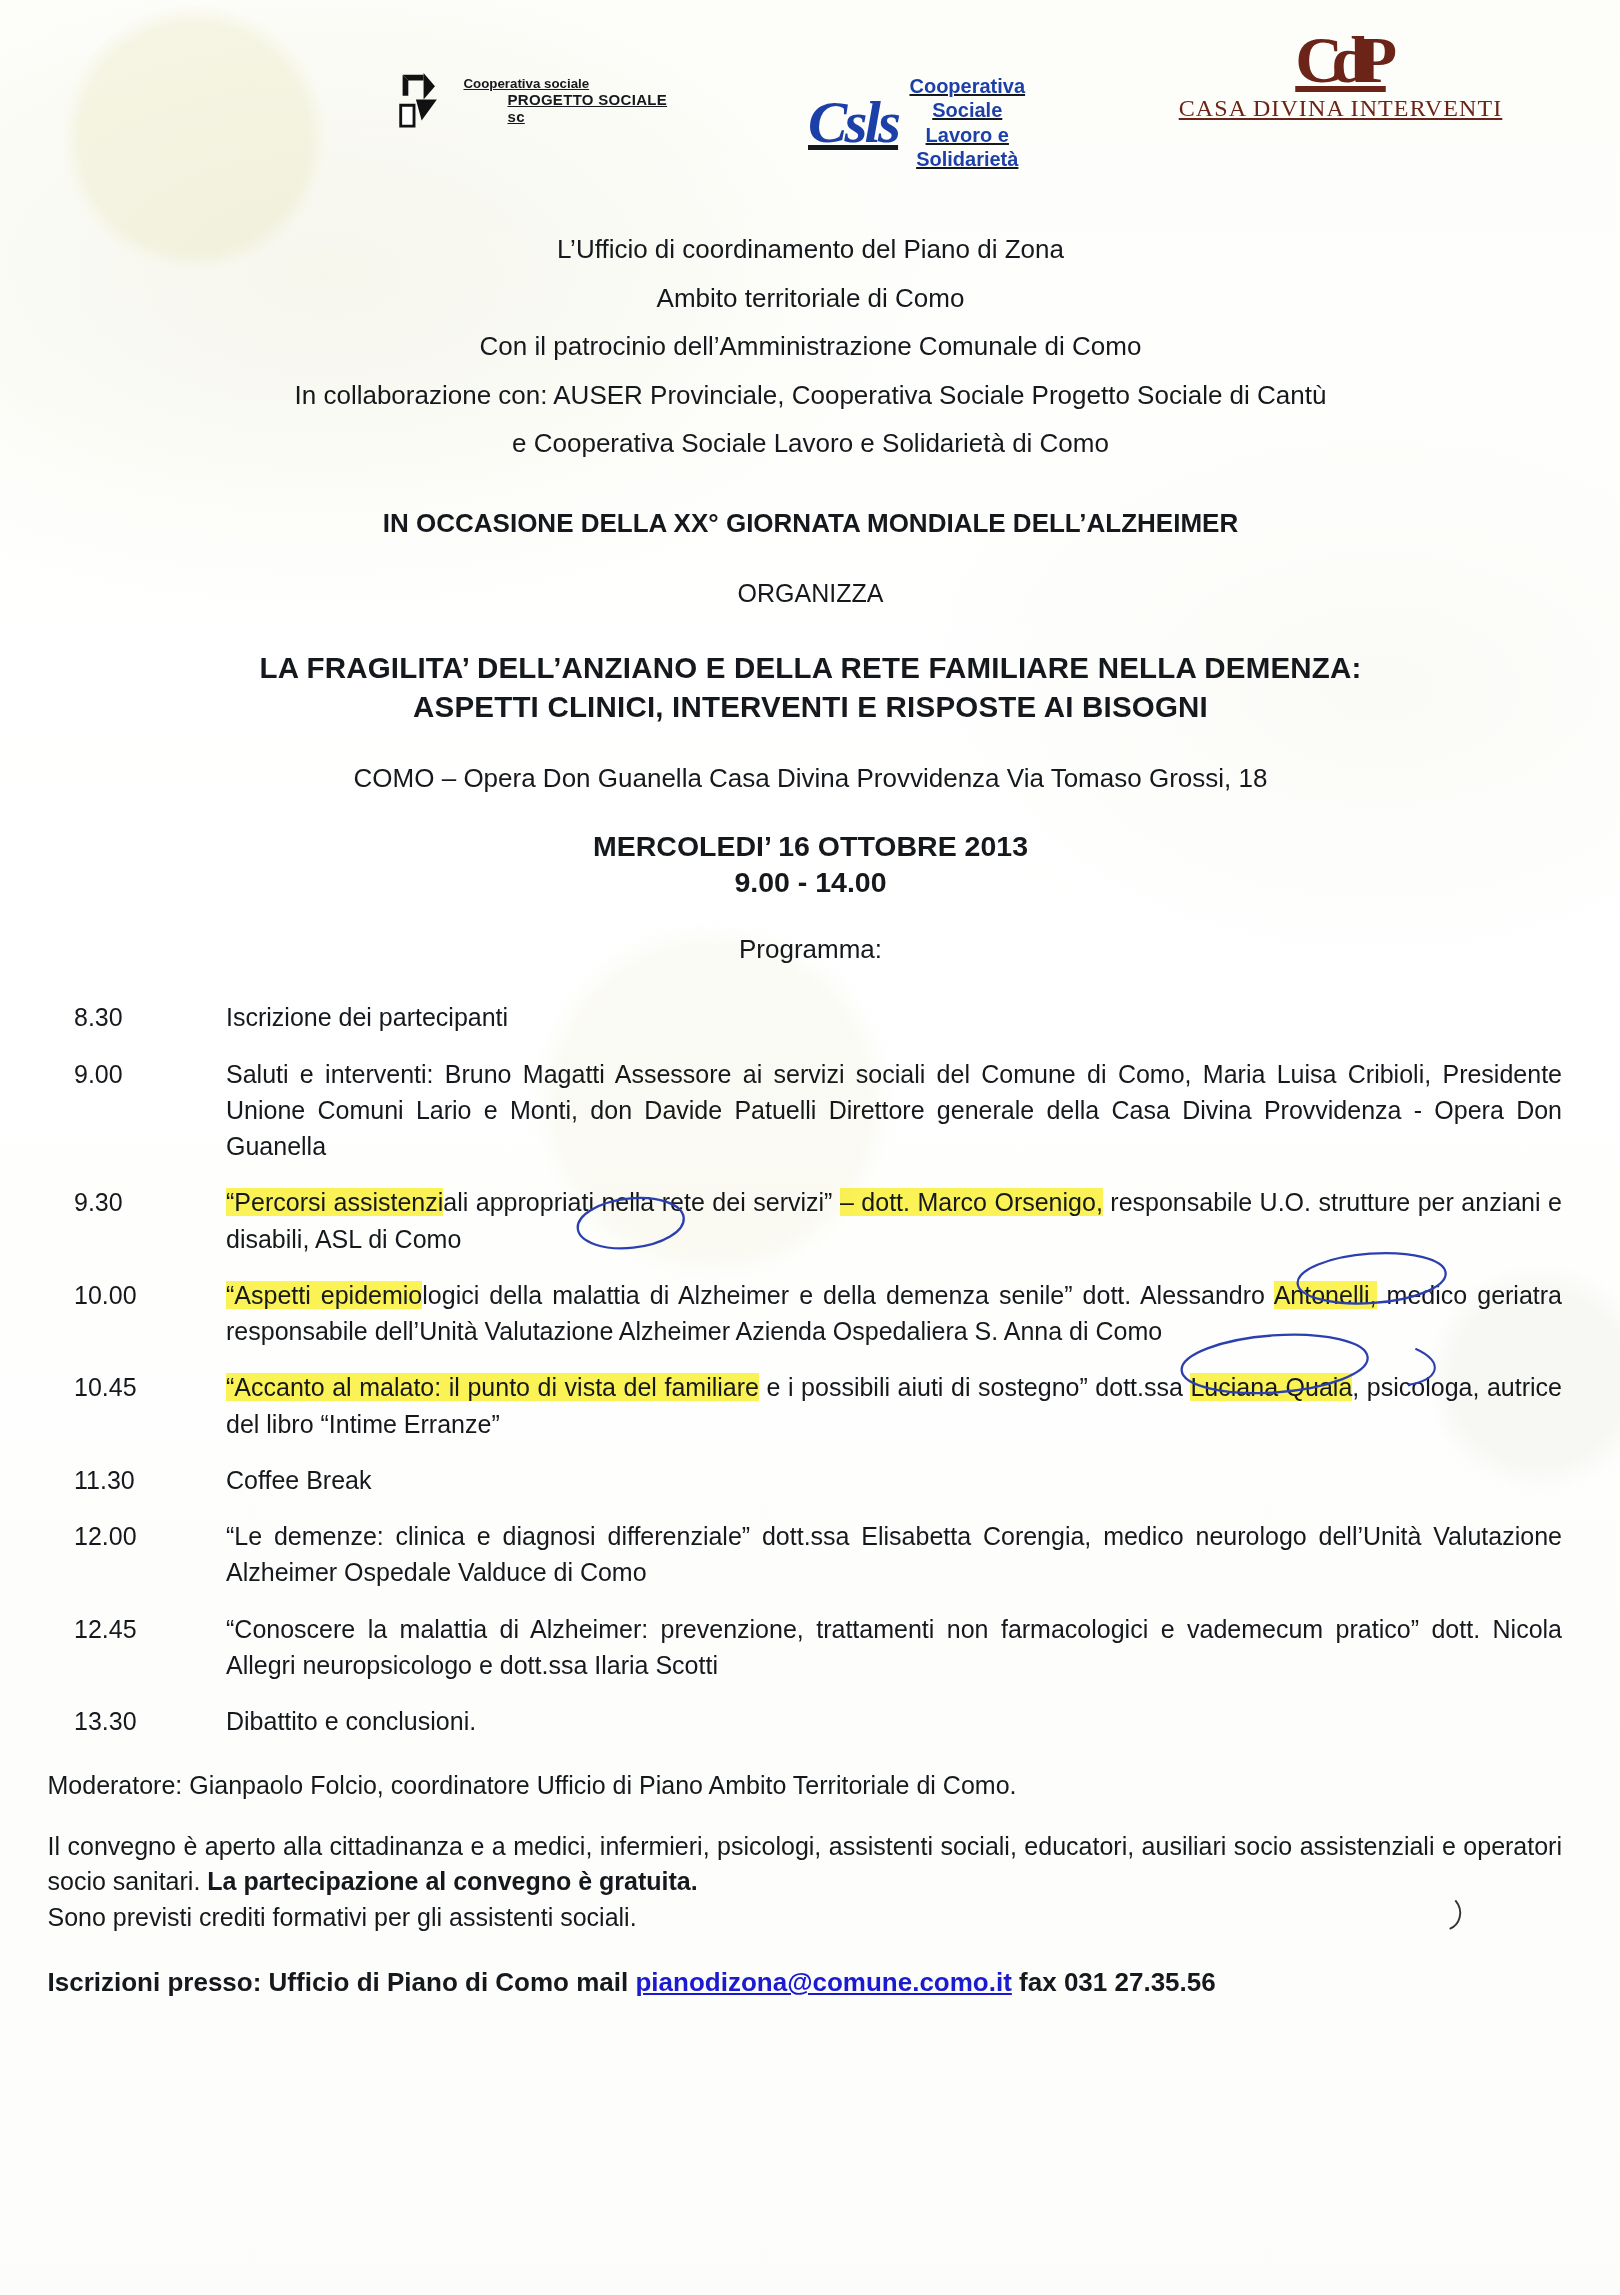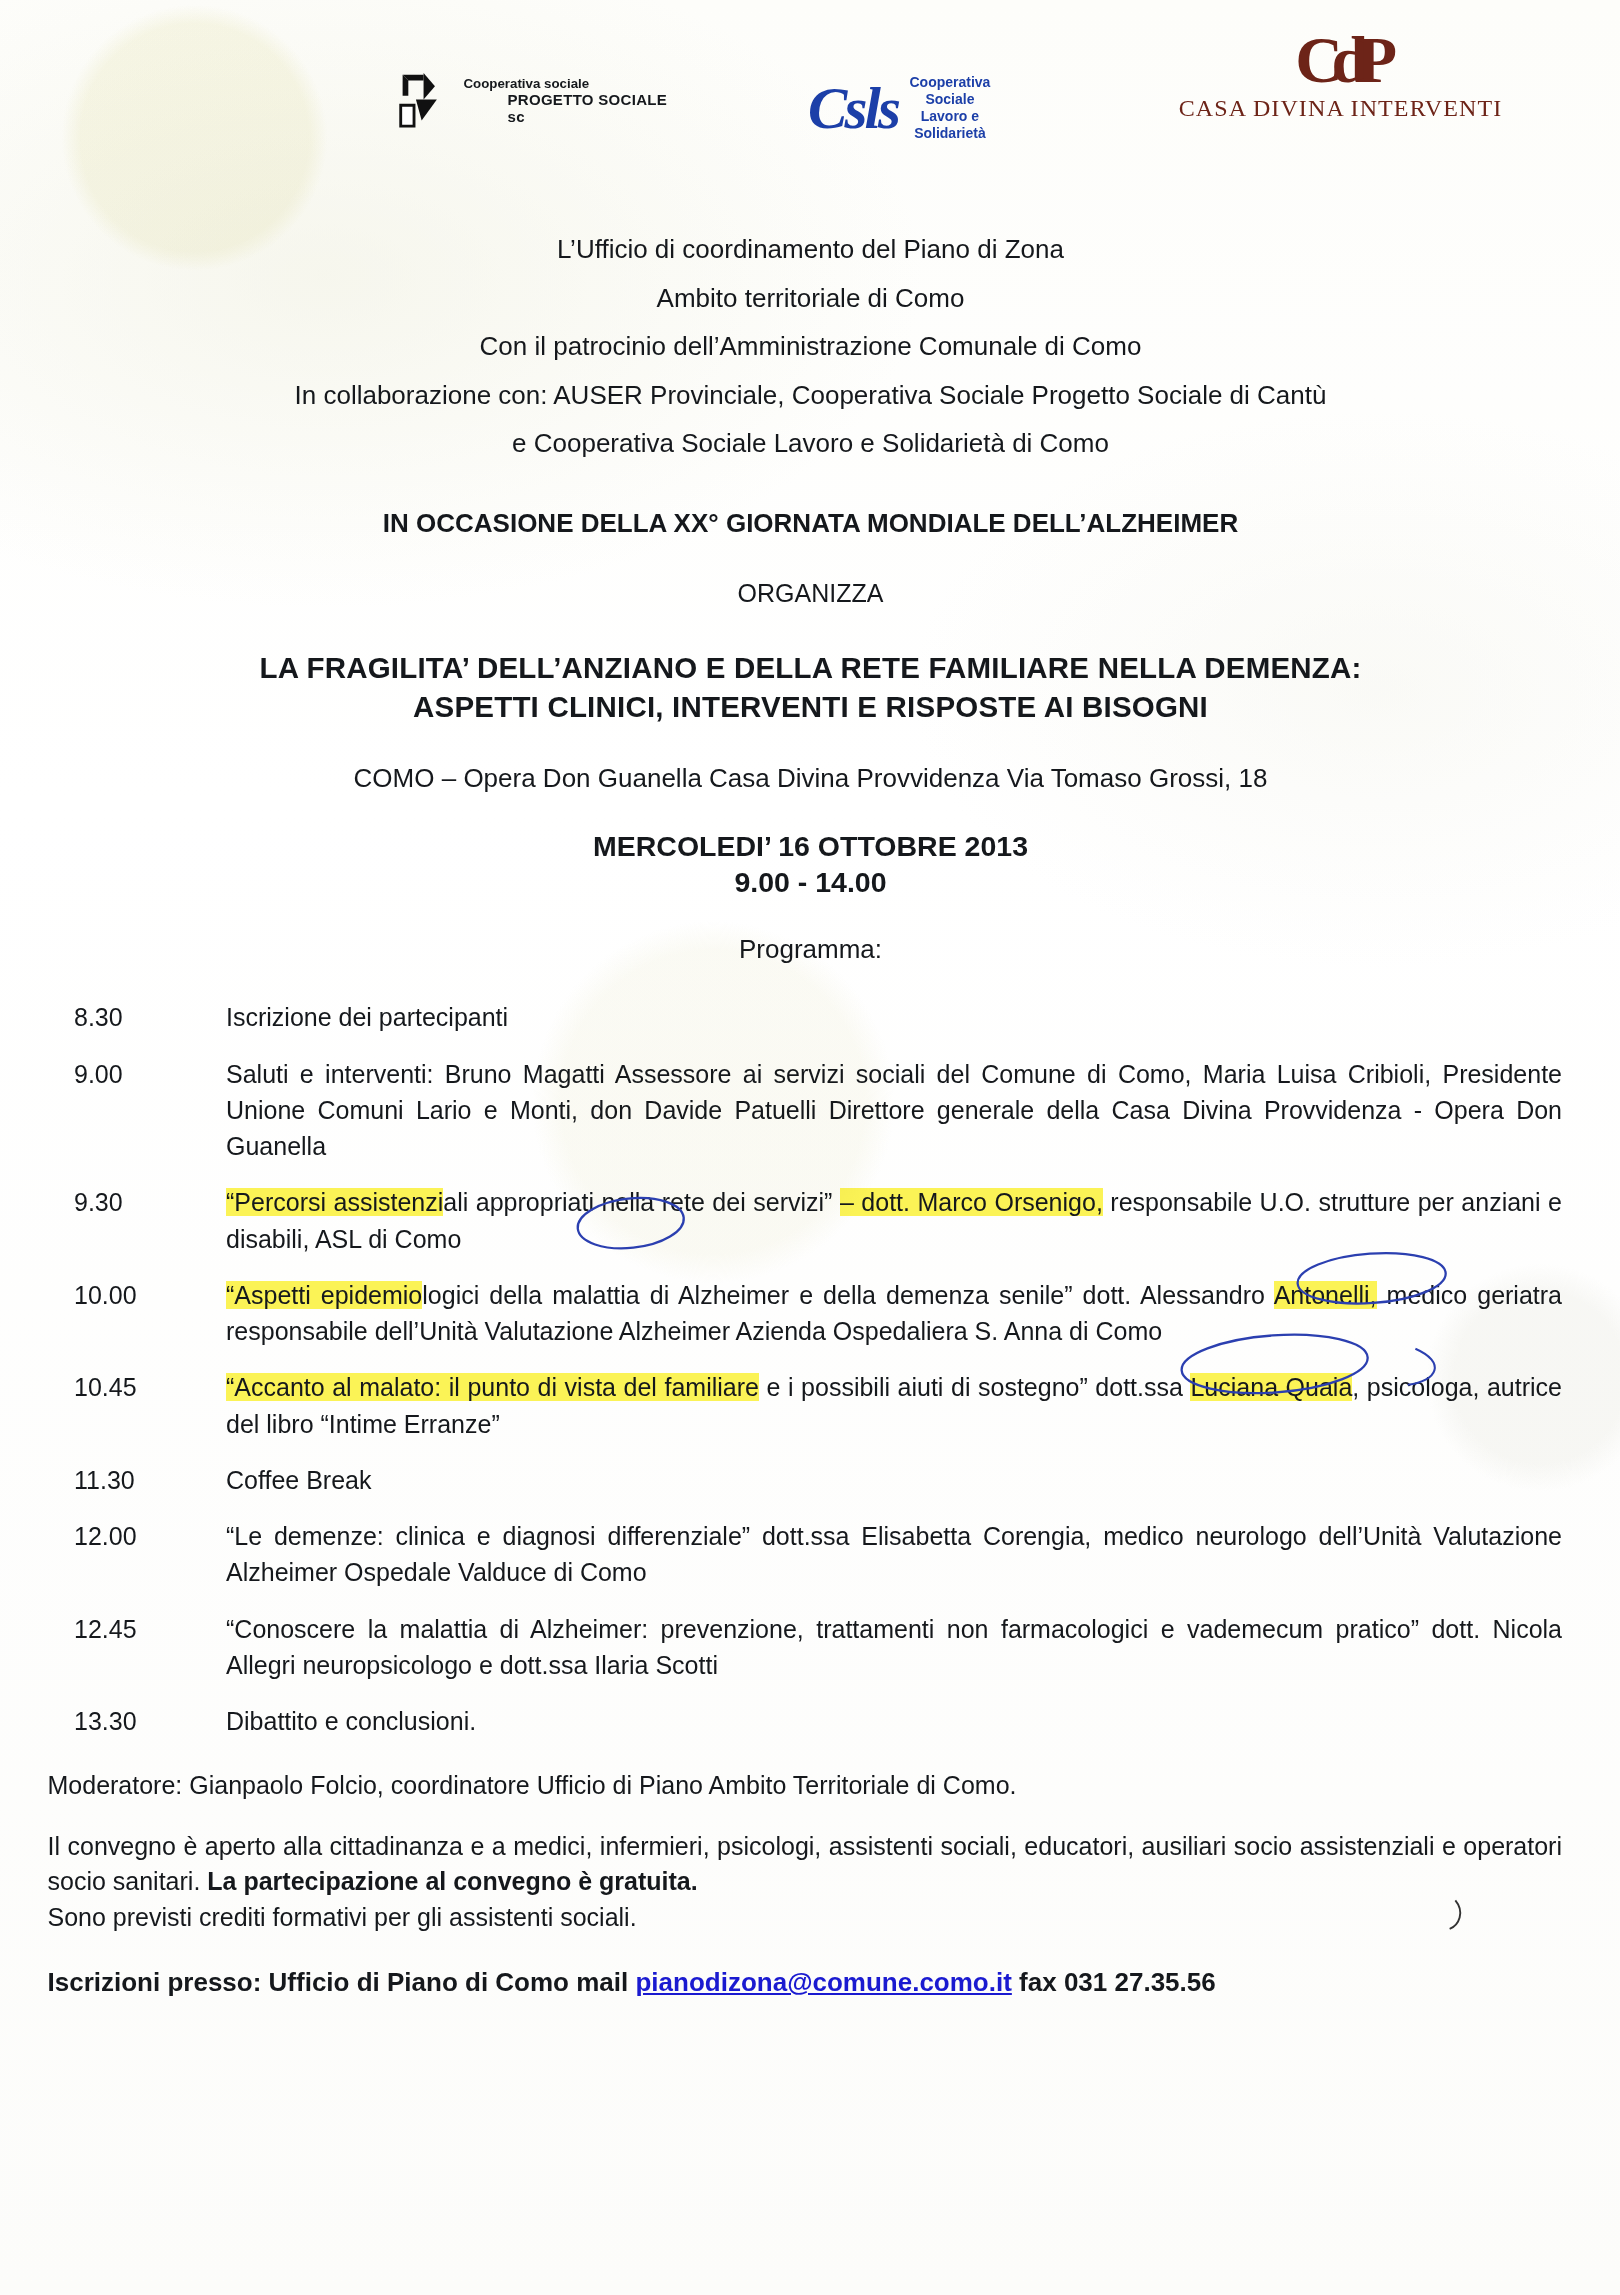--- a/index.html
+++ b/index.html
@@ -42,20 +42,21 @@
   .logo-row {
     position: relative;
     height: 214px;
     display: flex;
     align-items: flex-start;
     padding-top: 9.5px;
   }
   .logo {
     position: absolute;
     text-align: center;
+    text-decoration: underline;
   }
   .logo-como { left: 19px; top: 7.6px; width: 219px; }
   .shield-wrap { display:flex; justify-content:center; }
   .logo-como .label-small {
     font-size: 16px;
     letter-spacing: 3.8px;
     font-family: "Liberation Serif", serif;
     margin-top: 3.8px;
   }
   .logo-como .label-big {
@@ -78,21 +79,21 @@
     font-family: "Liberation Serif", serif;
     font-size: 59px;
     font-weight: bold;
     font-style: italic;
     color: #1c3fa8;
     letter-spacing: -2.9px;
     line-height: .9;
   }
   .logo-csls .csls-lines {
     color: #1c3fa8;
-    font-size: 14px;
+    font-size: 20px;
     line-height: 1.22;
     font-weight: 600;
   }
 
   .logo-cdp { right: 43px; top: 28.5px; width: 399px; text-align: center; color: #6d2418;}
   .logo-cdp .cdp-mark {
     font-family: "Liberation Serif", serif;
     font-size: 66px;
     font-weight: bold;
     letter-spacing: -11.4px;

